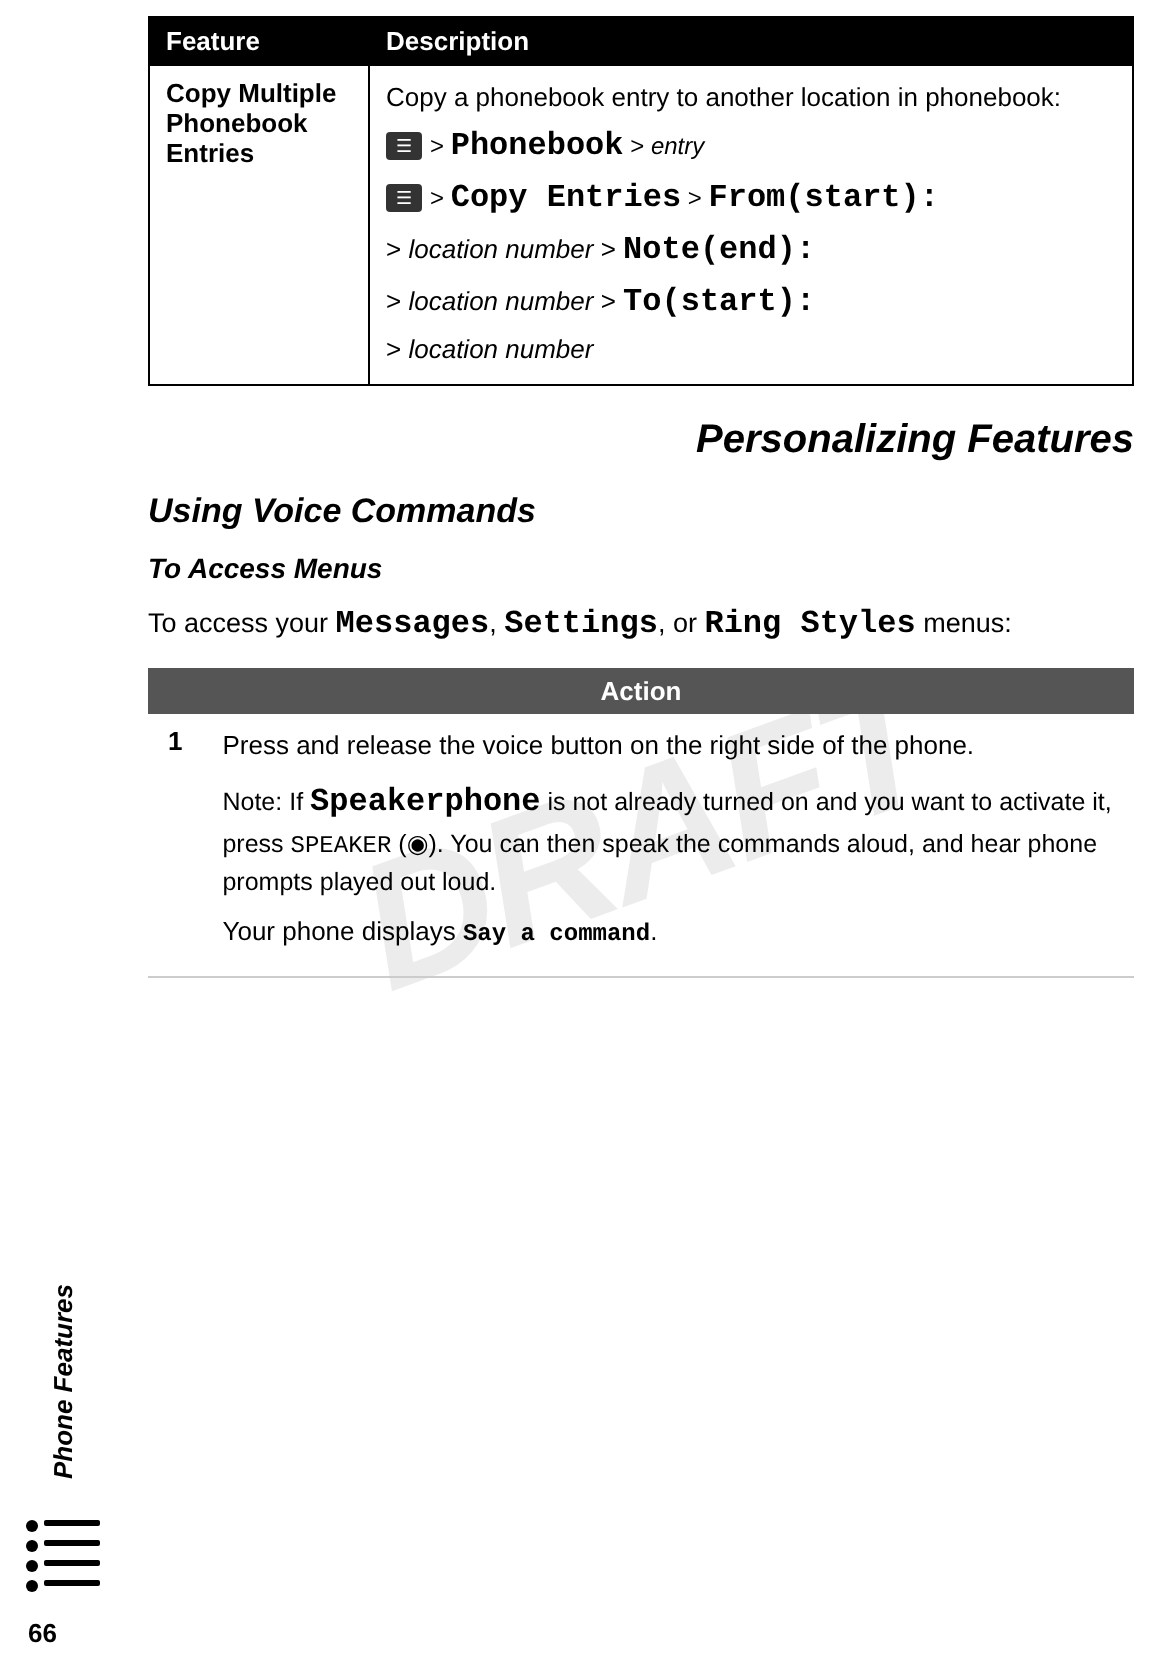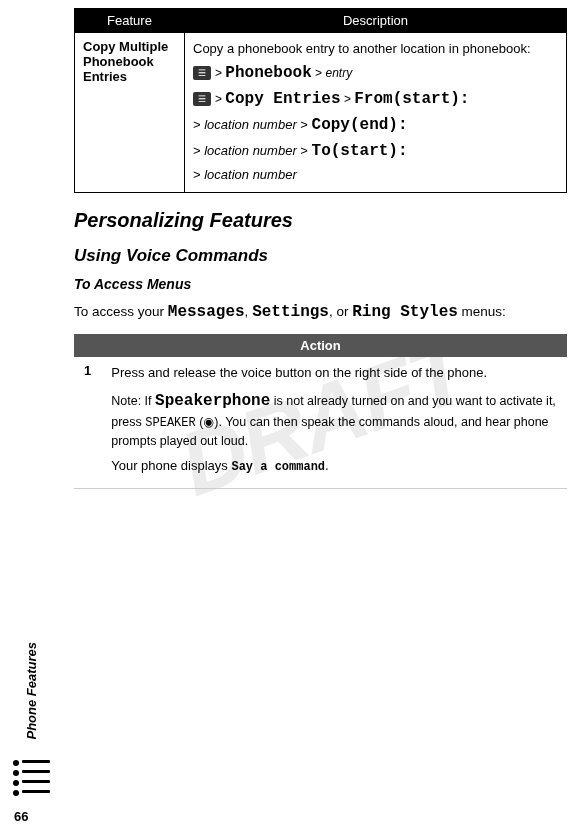--- a/index.html
+++ b/index.html
@@ -108,23 +108,23 @@
       margin-bottom: 16px;
       position: relative;
       z-index: 1;
     }
 
     .feature-table th {
       background: #000;
       color: #fff;
       padding: 4px 8px;
       font-size: 13px;
-      font-weight: normal;
+      font-weight: bold;
       border: 1px solid #000;
-      text-align: center;
+      text-align: left;
     }
 
     .feature-table td {
       border: 1px solid #000;
       padding: 6px 8px;
       vertical-align: top;
       font-size: 13px;
     }
 
     .feature-cell {
@@ -169,20 +169,21 @@
     }
 
     
     .section-title {
       font-size: 20px;
       font-weight: bold;
       font-style: italic;
       margin-bottom: 14px;
       position: relative;
       z-index: 1;
+      text-align: right;
     }
 
     .subsection-title {
       font-size: 17px;
       font-weight: bold;
       font-style: italic;
       margin-bottom: 10px;
       position: relative;
       z-index: 1;
     }
@@ -313,21 +314,21 @@
             <p>Copy a phonebook entry to another location in phonebook:</p>
             <div class="menu-line">
               <span class="menu-icon">☰</span>
               <span>&gt; <span class="mono">Phonebook</span> &gt; <em>entry</em></span>
             </div>
             <br>
             <div class="menu-line">
               <span class="menu-icon">☰</span>
               <span>&gt; <span class="mono">Copy Entries</span> &gt; <span class="mono">From(start):</span></span>
             </div>
-            <p>&gt; <em>location number</em> &gt; <span class="mono">Copy(end):</span></p>
+            <p>&gt; <em>location number</em> &gt; <span class="mono">Note(end):</span></p>
             <p>&gt; <em>location number</em> &gt; <span class="mono">To(start):</span></p>
             <p>&gt; <em>location number</em></p>
           </td>
         </tr>
       </tbody>
     </table>
 
     <h1 class="section-title">Personalizing Features</h1>
 
     <h2 class="subsection-title">Using Voice Commands</h2>

